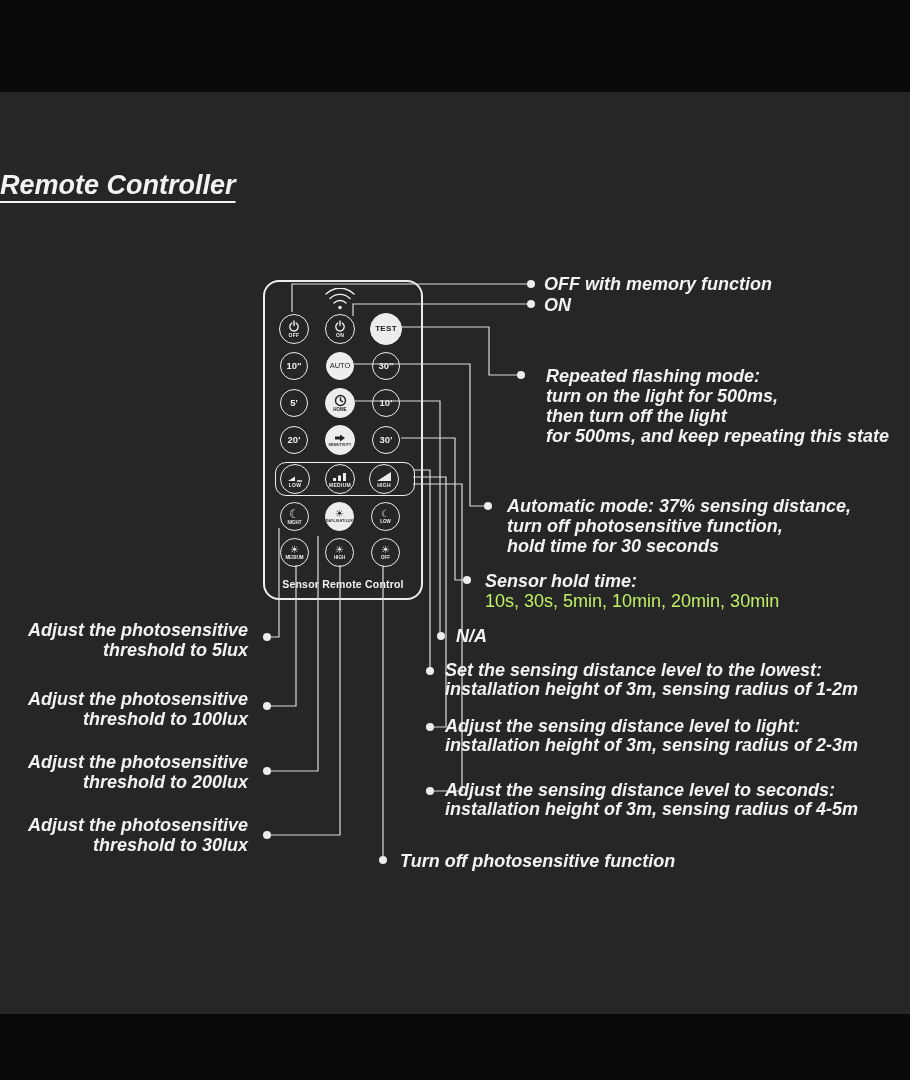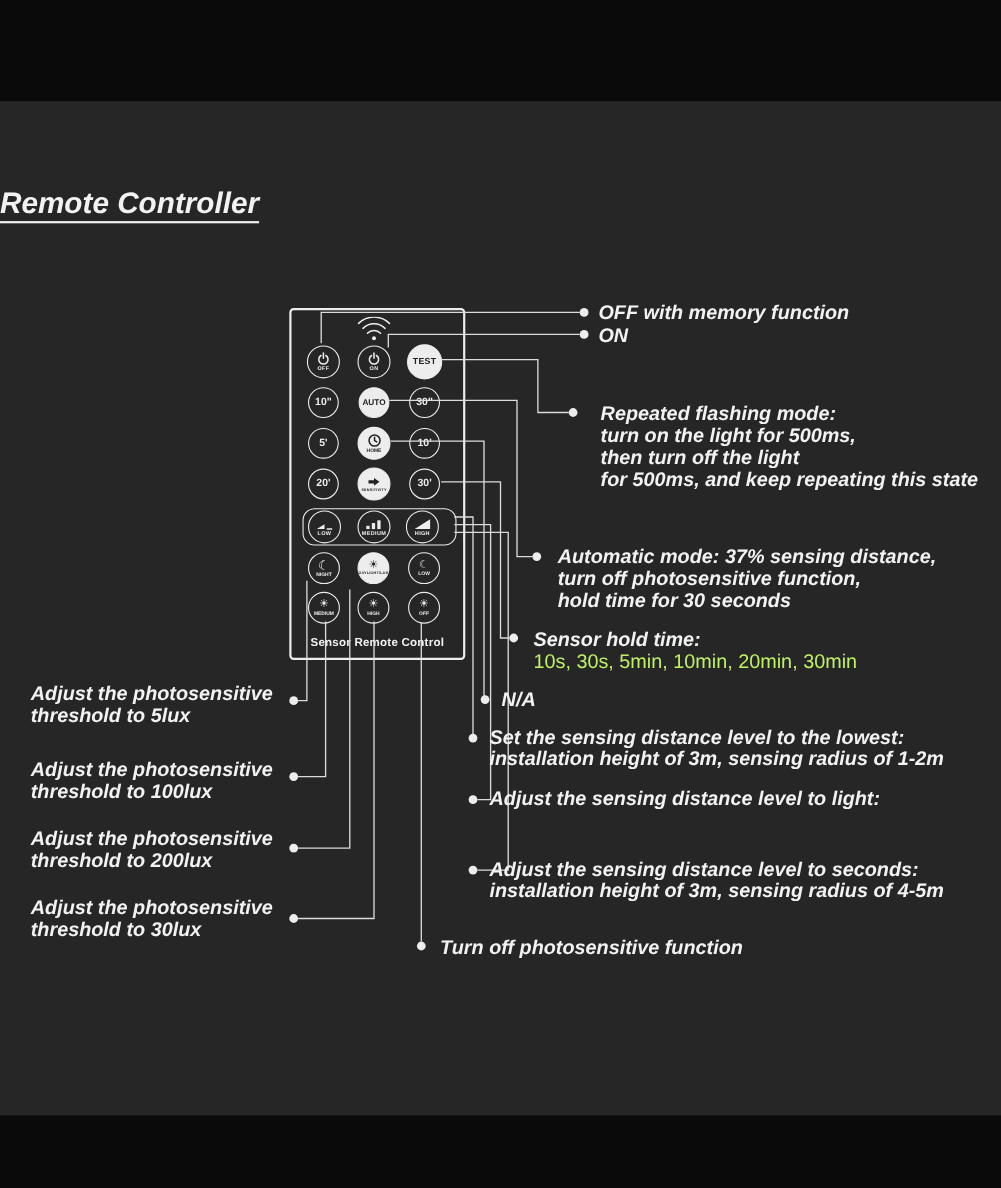--- a/index.html
+++ b/index.html
@@ -14,54 +14,54 @@
          font-size:27px;font-style:italic;font-weight:bold;
          text-decoration:underline;text-underline-offset:7px;text-decoration-thickness:2px}
 
   
   .callouts{position:absolute;left:0;top:0;pointer-events:none}
   .callouts polyline{fill:none;stroke:#dcdcdc;stroke-width:1.2}
   .callouts circle{fill:#ededed}
 
   
   .remote{position:absolute;left:263px;top:280px;width:160px;height:320px;
-          border:2px solid #ededed;border-radius:4px}
+          border:2px solid #ededed;border-radius:16px}
   .btn{position:absolute;border:1.5px solid #ededed;border-radius:50%;
        display:flex;flex-direction:column;align-items:center;justify-content:center;
        line-height:1;color:#ededed;text-align:center}
   .btn.filled{background:#ededed;color:#222;border-color:#ededed}
   .s28{width:28px;height:28px}
   .s29{width:29px;height:29px}
   .s30{width:30px;height:30px}
   .s32{width:32px;height:32px}
   .btn svg{display:block}
   .st{stroke:#ededed;fill:none;stroke-width:1.4;stroke-linecap:round;stroke-linejoin:round}
   .fl{fill:#ededed;stroke:none}
   .filled .st{stroke:#222}
   .filled .fl{fill:#222}
   .wifi{position:absolute;left:57px;top:6px}
   .group-box{position:absolute;left:10px;top:180px;width:140px;height:34px;
              border:1.5px solid #ededed;border-radius:11px}
   .lb3{font-size:3.4px;font-weight:bold;margin-top:1px;letter-spacing:.2px}
   .lb4{font-size:4.5px;font-weight:bold;margin-top:1px}
   .lb5{font-size:5px;font-weight:bold;margin-top:1px;letter-spacing:.3px}
-  .lb7{font-size:7.5px;font-weight:bold}
+  .lb7{font-size:7.5px;font-weight:normal}
   .lb8{font-size:8px;font-weight:bold;letter-spacing:.3px}
   .lb9{font-size:9.5px;font-weight:bold}
   .glyph12{font-size:12px;line-height:1}
   .glyph10{font-size:10px;line-height:1}
   .remote-footer{position:absolute;left:0;right:0;top:296px;text-align:center;
                  font-size:10.5px;font-weight:bold;letter-spacing:.2px}
 
   
   .ann{position:absolute;font-size:18px;font-style:italic;font-weight:bold;
        line-height:20px;white-space:nowrap}
   .ann.lh19{line-height:19px}
   .ann .plain{font-weight:normal;font-style:normal;color:#bef264}
-  .ann-left{}
+  .ann-left{text-align:right}
 </style>
 </head>
 <body>
 
 <div class="page">
   <div class="band band-top"></div>
   <div class="band band-bottom"></div>
 
   <div class="title">Remote Controller</div>
 
@@ -235,20 +235,21 @@
   </div>
   <div class="ann" style="left:456px;top:626px">
     <div>N/A</div>
   </div>
   <div class="ann lh19" style="left:445px;top:661px">
     <div>Set the sensing distance level to the lowest:</div>
     <div>installation height of 3m, sensing radius of 1-2m</div>
   </div>
   <div class="ann lh19" style="left:445px;top:717px">
     <div>Adjust the sensing distance level to light:</div>
+    <div>installation height of 3m, sensing radius of 2-3m</div>
   </div>
   <div class="ann lh19" style="left:445px;top:781px">
     <div>Adjust the sensing distance level to seconds:</div>
     <div>installation height of 3m, sensing radius of 4-5m</div>
   </div>
   <div class="ann" style="left:400px;top:851px">
     <div>Turn off photosensitive function</div>
   </div>
 
   <div class="ann ann-left" style="right:662px;top:620px">

